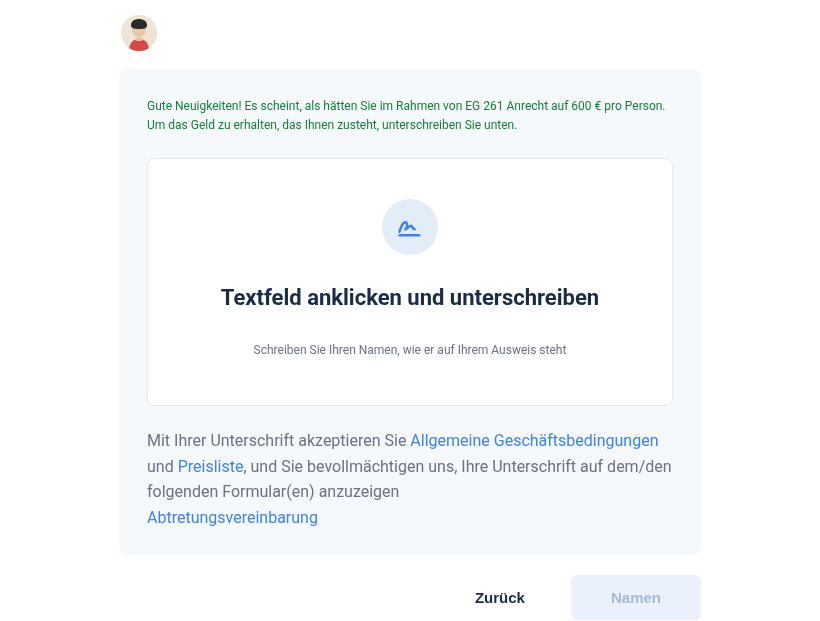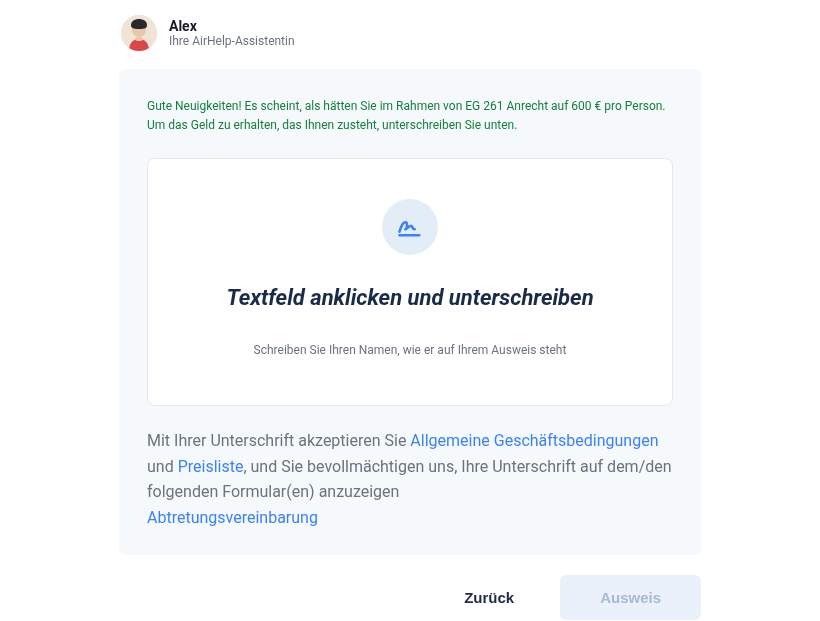--- a/index.html
+++ b/index.html
@@ -85,21 +85,20 @@
     }
     .signature-icon-wrap svg {
       width: 28px;
       height: 28px;
     }
     .signature-title {
       font-size: 22px;
       font-weight: 700;
       color: #1a2b4a;
       margin-bottom: 16px;
-      font-style: italic;
     }
     .signature-subtitle {
       font-size: 12px;
       color: #6b7280;
       margin-top: 33px;
     }
     .disclaimer {
       font-size: 16px;
       color: #6b7280;
       line-height: 1.6;
@@ -144,24 +143,20 @@
   <div class="assistant-header">
     <div class="avatar">
       <svg viewBox="0 0 36 36">
         <circle cx="18" cy="18" r="18" fill="#f0e4d7"></circle>
         <path d="M18 6 C22 6 25 9 25 14 C25 19 22 22 18 22 C14 22 11 19 11 14 C11 9 14 6 18 6 Z" fill="#e8c8a8"></path>
         <path d="M10 10 C10 6 14 4 18 4 C22 4 26 6 26 10 C26 13 24 14 18 14 C12 14 10 13 10 10 Z" fill="#2a2a2a"></path>
         <path d="M8 36 C8 28 12 24 18 24 C24 24 28 28 28 36 Z" fill="#d94848"></path>
         <ellipse cx="18" cy="24" rx="4" ry="2" fill="#e8c8a8"></ellipse>
       </svg>
     </div>
-    <div class="assistant-info">
-      <span class="assistant-name">Alex</span>
-      <span class="assistant-role">Ihre AirHelp-Assistentin</span>
-    </div>
   </div>
 
   <div class="card">
     <p class="intro-text">Gute Neuigkeiten! Es scheint, als hätten Sie im Rahmen von EG 261 Anrecht auf 600 € pro Person. Um das Geld zu erhalten, das Ihnen zusteht, unterschreiben Sie unten.</p>
 
     <div class="signature-box">
       <div class="signature-icon-wrap">
         <svg viewBox="0 0 24 24" fill="none">
           <path d="M3 16 C5 10 6 8 8 8 C10 8 10 13 8 14 C9 14 11 11 13 11 C14 11 14 14 16 14 M3 19 L20 19" stroke="#3b82f6" stroke-width="2.2" stroke-linecap="round" stroke-linejoin="round"></path>
         </svg>
@@ -170,15 +165,15 @@
       <div class="signature-subtitle">Schreiben Sie Ihren Namen, wie er auf Ihrem Ausweis steht</div>
     </div>
 
     <div class="disclaimer">
       <span>Mit Ihrer Unterschrift akzeptieren Sie </span><a class="link">Allgemeine Geschäftsbedingungen</a><span> und </span><a class="link">Preisliste</a><span>, und Sie bevollmächtigen uns, Ihre Unterschrift auf dem/den folgenden Formular(en) anzuzeigen </span><br><a class="link">Abtretungsvereinbarung</a>
     </div>
   </div>
 
   <div class="footer-buttons">
     <button class="btn-back">Zurück</button>
-    <button class="btn-next" disabled="">Ausweis</button>
+    <button class="btn-next" disabled="">Namen</button>
   </div>
 </div>
 
 </body></html>

